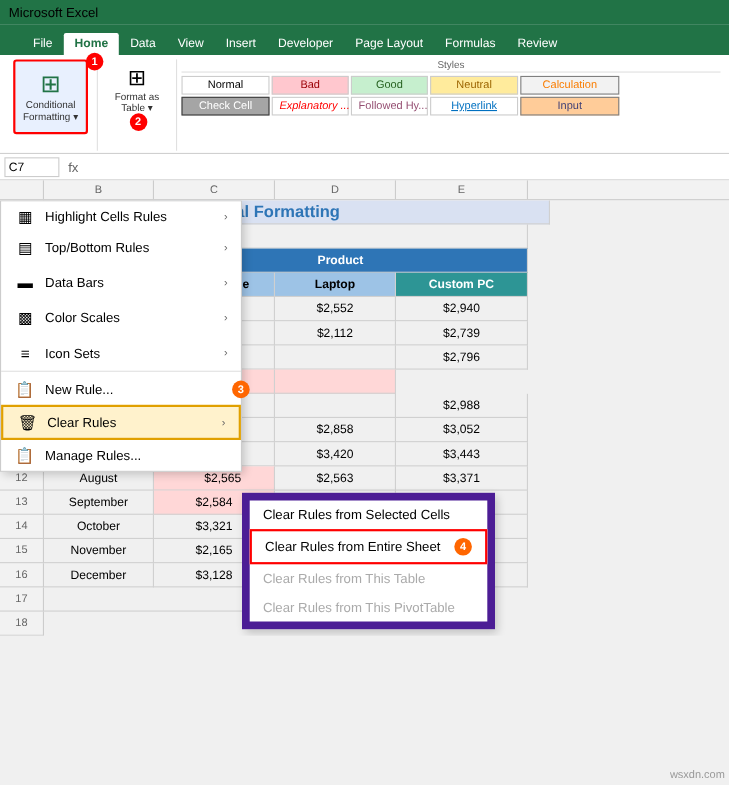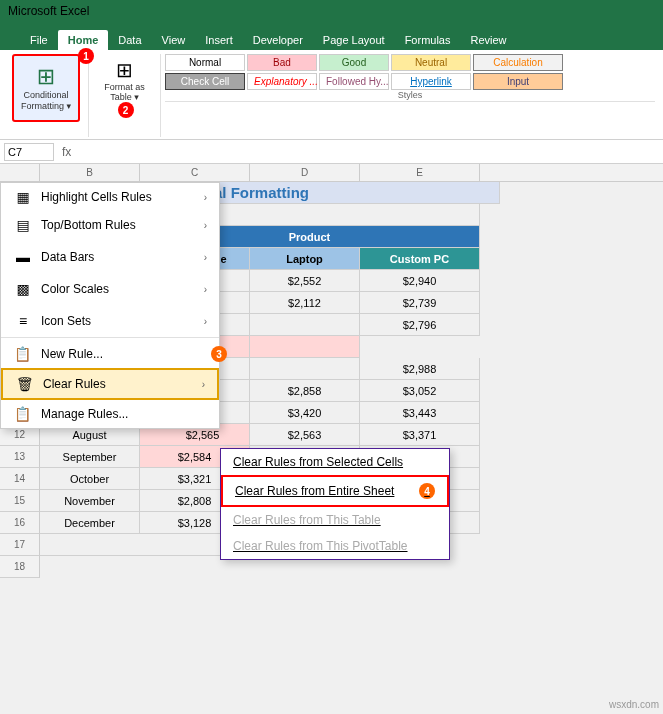--- a/index.html
+++ b/index.html
@@ -67,21 +67,21 @@
 
     
     .dropdown-menu { position: absolute; left: 0; top: 88px; background: white; border: 1px solid #ccc; box-shadow: 3px 3px 8px rgba(0,0,0,0.2); width: 220px; z-index: 100; }
     .menu-item { display: flex; align-items: center; padding: 6px 12px; cursor: pointer; font-size: 12px; gap: 8px; }
     .menu-item .icon { font-size: 14px; width: 20px; text-align: center; }
     .menu-item .arrow { margin-left: auto; font-size: 10px; color: #666; }
     .menu-divider { height: 1px; background: #e0e0e0; margin: 2px 0; }
     .menu-item.highlighted { background: #ffd966; border: 1px solid #999; }
 
     
-    .submenu { position: absolute; left: 220px; top: 288px; background: white; border: 1px solid #4c1d95; box-shadow: 3px 3px 8px rgba(0,0,0,0.2); width: 230px; z-index: 101; text-decoration: underline; }
+    .submenu { position: absolute; left: 220px; top: 288px; background: white; border: 7px solid #4c1d95; box-shadow: 3px 3px 8px rgba(0,0,0,0.2); width: 230px; z-index: 101; }
     .submenu-item { padding: 6px 12px; font-size: 12px; cursor: pointer; }
     .submenu-item.highlighted { border: 2px solid #ff0000; background: white; }
     .submenu-item.disabled { color: #aaa; cursor: default; }
 
     
     .watermark { position: fixed; bottom: 4px; right: 4px; font-size: 10px; color: #999; }
   </style>
 </head>
 <body>
 
@@ -113,33 +113,33 @@
 
   <div class="ribbon-group">
     <div class="btn-table">
       <span class="icon">⊞</span>
       <span class="label">Format as<br>Table ▾</span>
       <div class="circle-badge" style="position:relative; top:0; right:0; display:inline-flex; margin-left:2px;">2</div>
     </div>
   </div>
 
   <div style="flex:1; display:flex; flex-direction:column; padding:0 4px;">
+    <div style="text-align:center; font-size:9px; color:#666; border-bottom:1px solid #e0e0e0; padding-bottom:1px; margin-bottom:3px;">Styles</div>
     <div style="display:grid; grid-template-columns: 80px 70px 70px 80px 90px; gap:2px;">
       <div class="style-cell style-normal">Normal</div>
       <div class="style-cell style-bad">Bad</div>
       <div class="style-cell style-good">Good</div>
       <div class="style-cell style-neutral">Neutral</div>
       <div class="style-cell style-calculation">Calculation</div>
       <div class="style-cell style-check">Check Cell</div>
       <div class="style-cell style-explanatory">Explanatory ...</div>
       <div class="style-cell style-followed">Followed Hy...</div>
       <div class="style-cell style-hyperlink">Hyperlink</div>
       <div class="style-cell style-input">Input</div>
     </div>
-    <div style="text-align:center; font-size:9px; color:#666; border-bottom:1px solid #e0e0e0; padding-bottom:1px; margin-bottom:3px;">Styles</div>
   </div>
 </div>
 
 <div class="formula-bar">
   <input class="name-box" value="C7" style="">
   <span class="fx-label">fx</span>
   <input class="formula-input" value="" style="">
 </div>
 
 <div style="display:flex; background:#f2f2f2; border-bottom:1px solid #ccc; height:18px;">
@@ -261,21 +261,21 @@
 
     <div class="data-row">
       <div class="data-cell col-a center-cell">October</div>
       <div class="data-cell col-b center-cell" style="width:110px;">$3,321</div>
       <div class="data-cell col-c center-cell" style="width:110px;">$2,568</div>
       <div class="data-cell col-d center-cell" style="width:120px;">$3,090</div>
     </div>
 
     <div class="data-row">
       <div class="data-cell col-a center-cell">November</div>
-      <div class="data-cell col-b center-cell" style="width:110px;">$2,808</div>
+      <div class="data-cell col-b center-cell" style="width:110px;">$2,165</div>
       <div class="data-cell col-c center-cell" style="width:110px;">$3,401</div>
       <div class="data-cell col-d center-cell" style="width:120px;">$2,993</div>
     </div>
 
     <div class="data-row">
       <div class="data-cell col-a center-cell">December</div>
       <div class="data-cell col-b center-cell" style="width:110px;">$3,128</div>
       <div class="data-cell col-c center-cell" style="width:110px;">$3,218</div>
       <div class="data-cell col-d center-cell" style="width:120px;">$3,228</div>
     </div>

